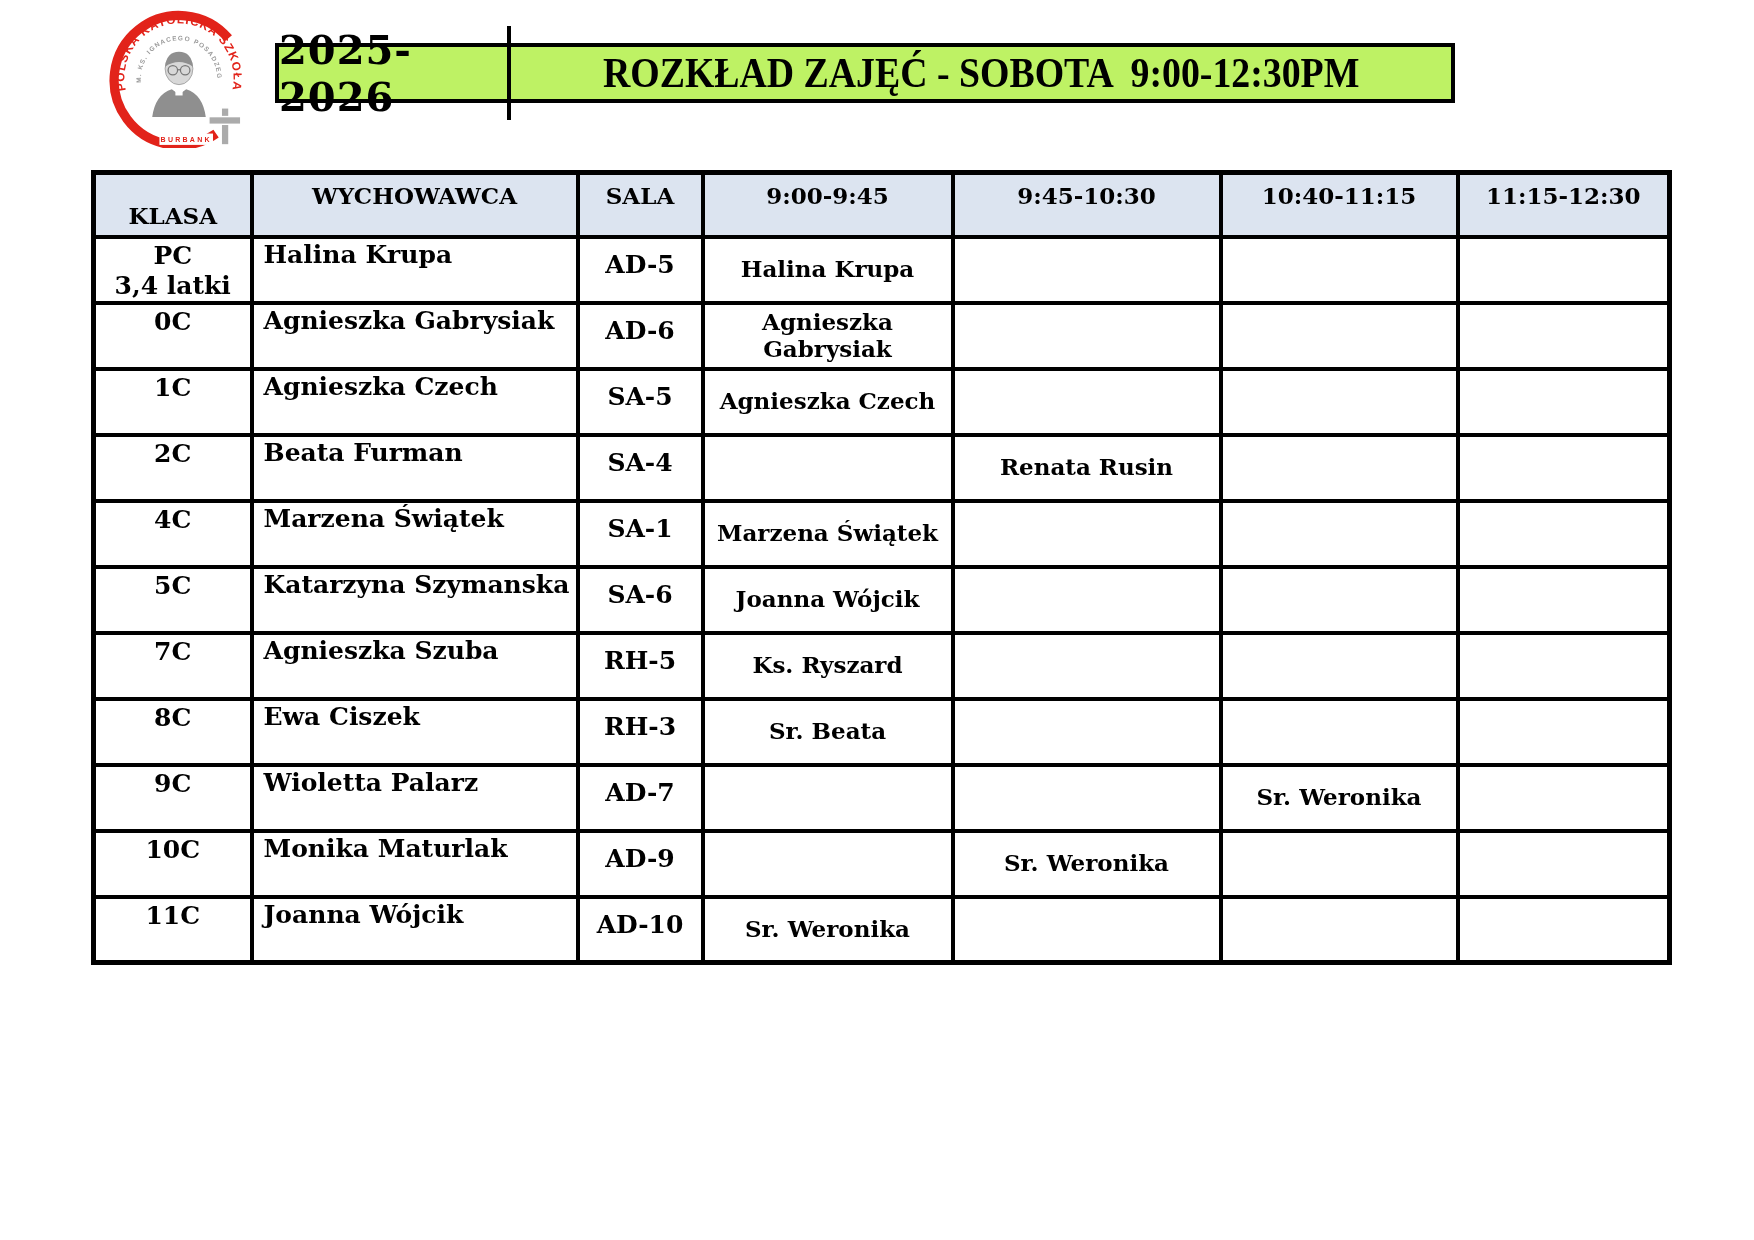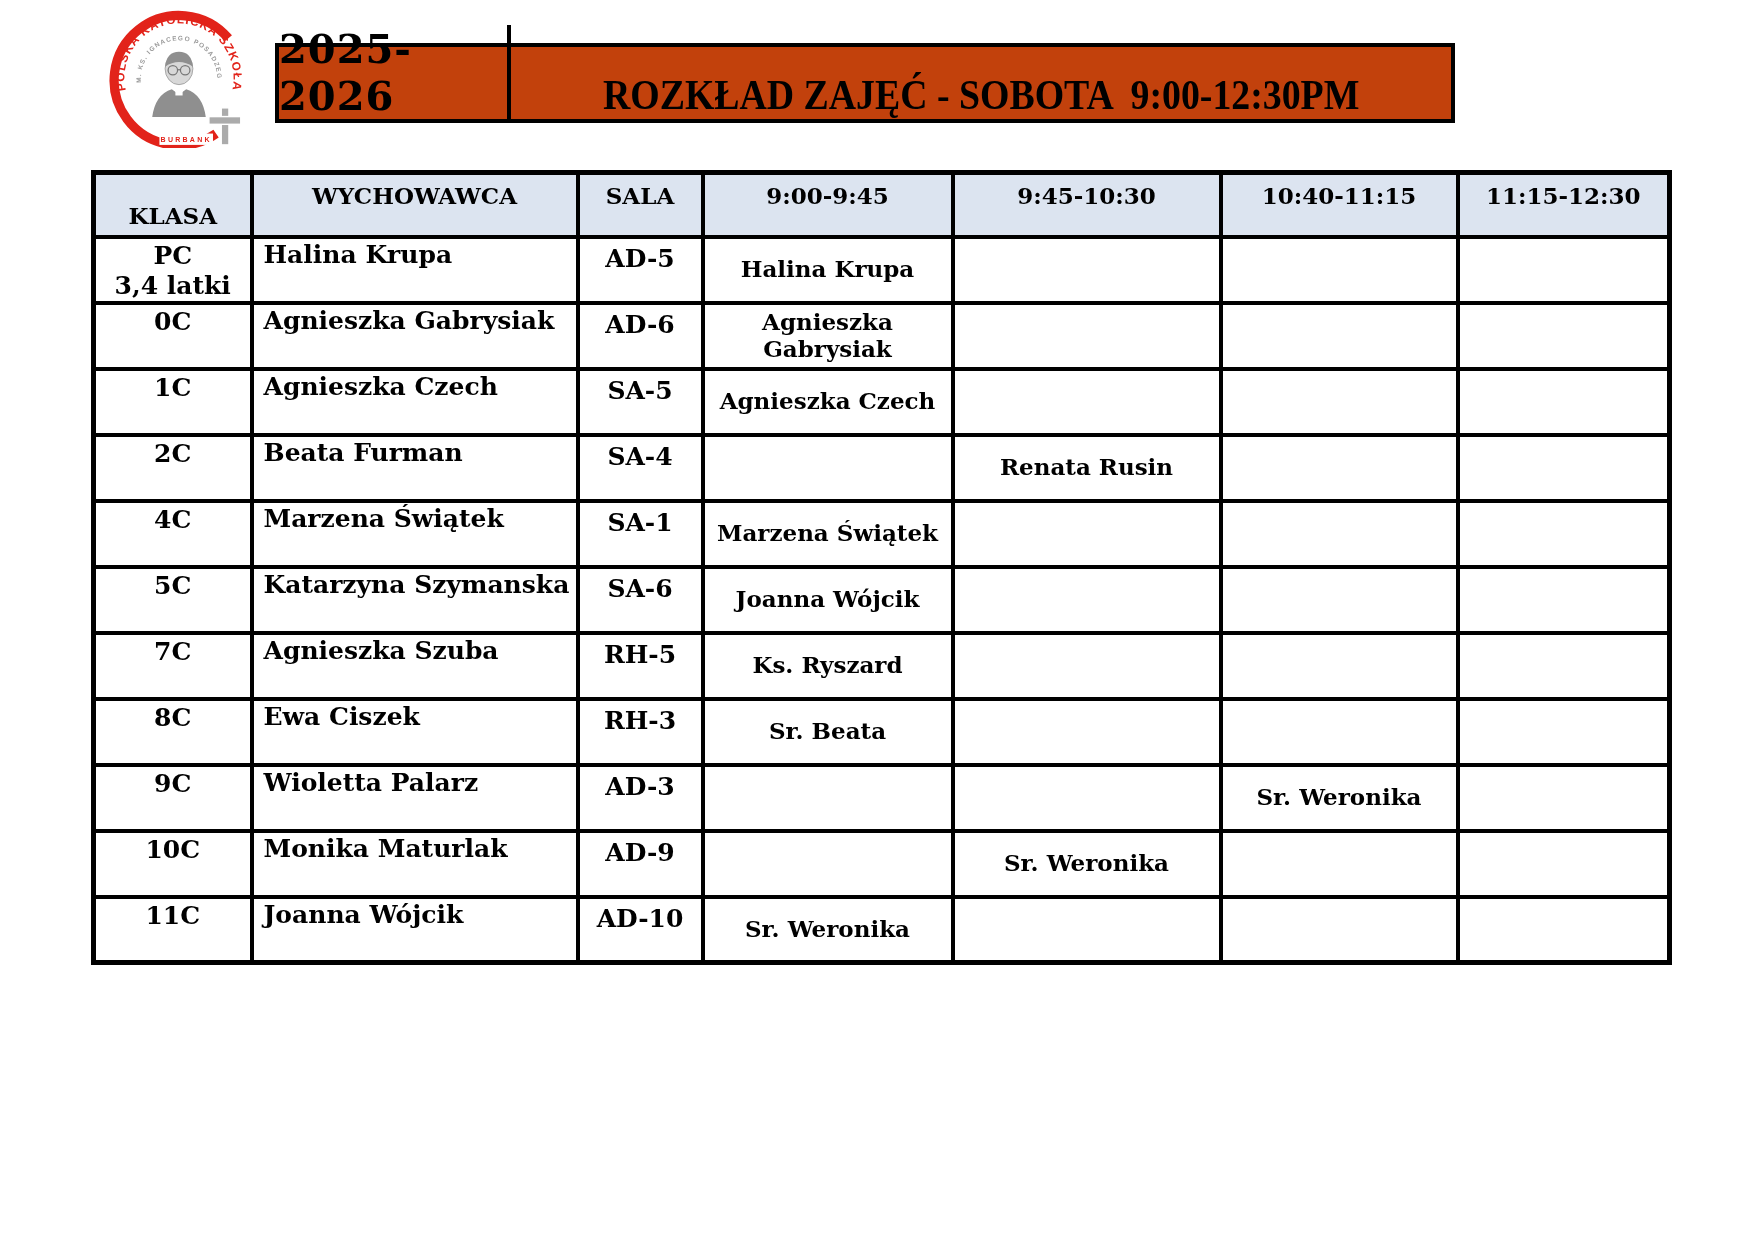--- a/index.html
+++ b/index.html
@@ -9,23 +9,23 @@
     background:#ffffff; overflow:hidden;
     font-family:"DejaVu Serif","Liberation Serif",serif;
     color:#000;
   }
 
   
   .logo { position:absolute; left:101px; top:10px; width:156px; height:138px; }
 
   
   .title-box {
-    position:absolute; left:275px; top:43px; width:1180px; height:80px;
-    background:#c2410c; border:4px solid #000;
-    display:flex; align-items:flex-end;
+    position:absolute; left:275px; top:43px; width:1180px; height:60px;
+    background:#bef264; border:4px solid #000;
+    display:flex; align-items:center;
   }
   .title-year {
     width:232px; display:flex; align-items:center; justify-content:center;
     border-right:4px solid #000;
     font-weight:bold; font-size:40px; letter-spacing:1px;
   }
   .title-main {
     flex:1; display:flex; align-items:center; justify-content:center;font-family:Liberation Serif, serif;
   }
   .title-main span {
@@ -51,21 +51,21 @@
   }
   .schedule tbody td { height:66px; font-weight:bold; }
   td.c-klasa {
     text-align:center; vertical-align:top; font-size:25px;
     white-space:pre-line; padding-top:2px; line-height:1.2;
   }
   td.c-wych {
     text-align:left; vertical-align:top; font-size:25px;
     padding:1px 0 0 10px; white-space:nowrap;
   }
-  td.c-sala { text-align:center; vertical-align:top; font-size:25px; padding-top:5px; }
+  td.c-sala { text-align:center; vertical-align:top; font-size:25px; padding-top:11px; }
   td.c-time {
     text-align:center; vertical-align:middle; font-size:23px; line-height:1.15;
     padding:0 8px;
   }
 </style>
 </head>
 <body>
 
 <div class="page">
 
@@ -213,21 +213,21 @@
       <td class="c-sala">RH-3</td>
       <td class="c-time">Sr. Beata</td>
       <td class="c-time"></td>
       <td class="c-time"></td>
       <td class="c-time"></td>
     </tr>
 
     <tr>
       <td class="c-klasa">9C</td>
       <td class="c-wych">Wioletta Palarz</td>
-      <td class="c-sala">AD-3</td>
+      <td class="c-sala">AD-7</td>
       <td class="c-time"></td>
       <td class="c-time"></td>
       <td class="c-time">Sr. Weronika</td>
       <td class="c-time"></td>
     </tr>
 
     <tr>
       <td class="c-klasa">10C</td>
       <td class="c-wych">Monika Maturlak</td>
       <td class="c-sala">AD-9</td>

